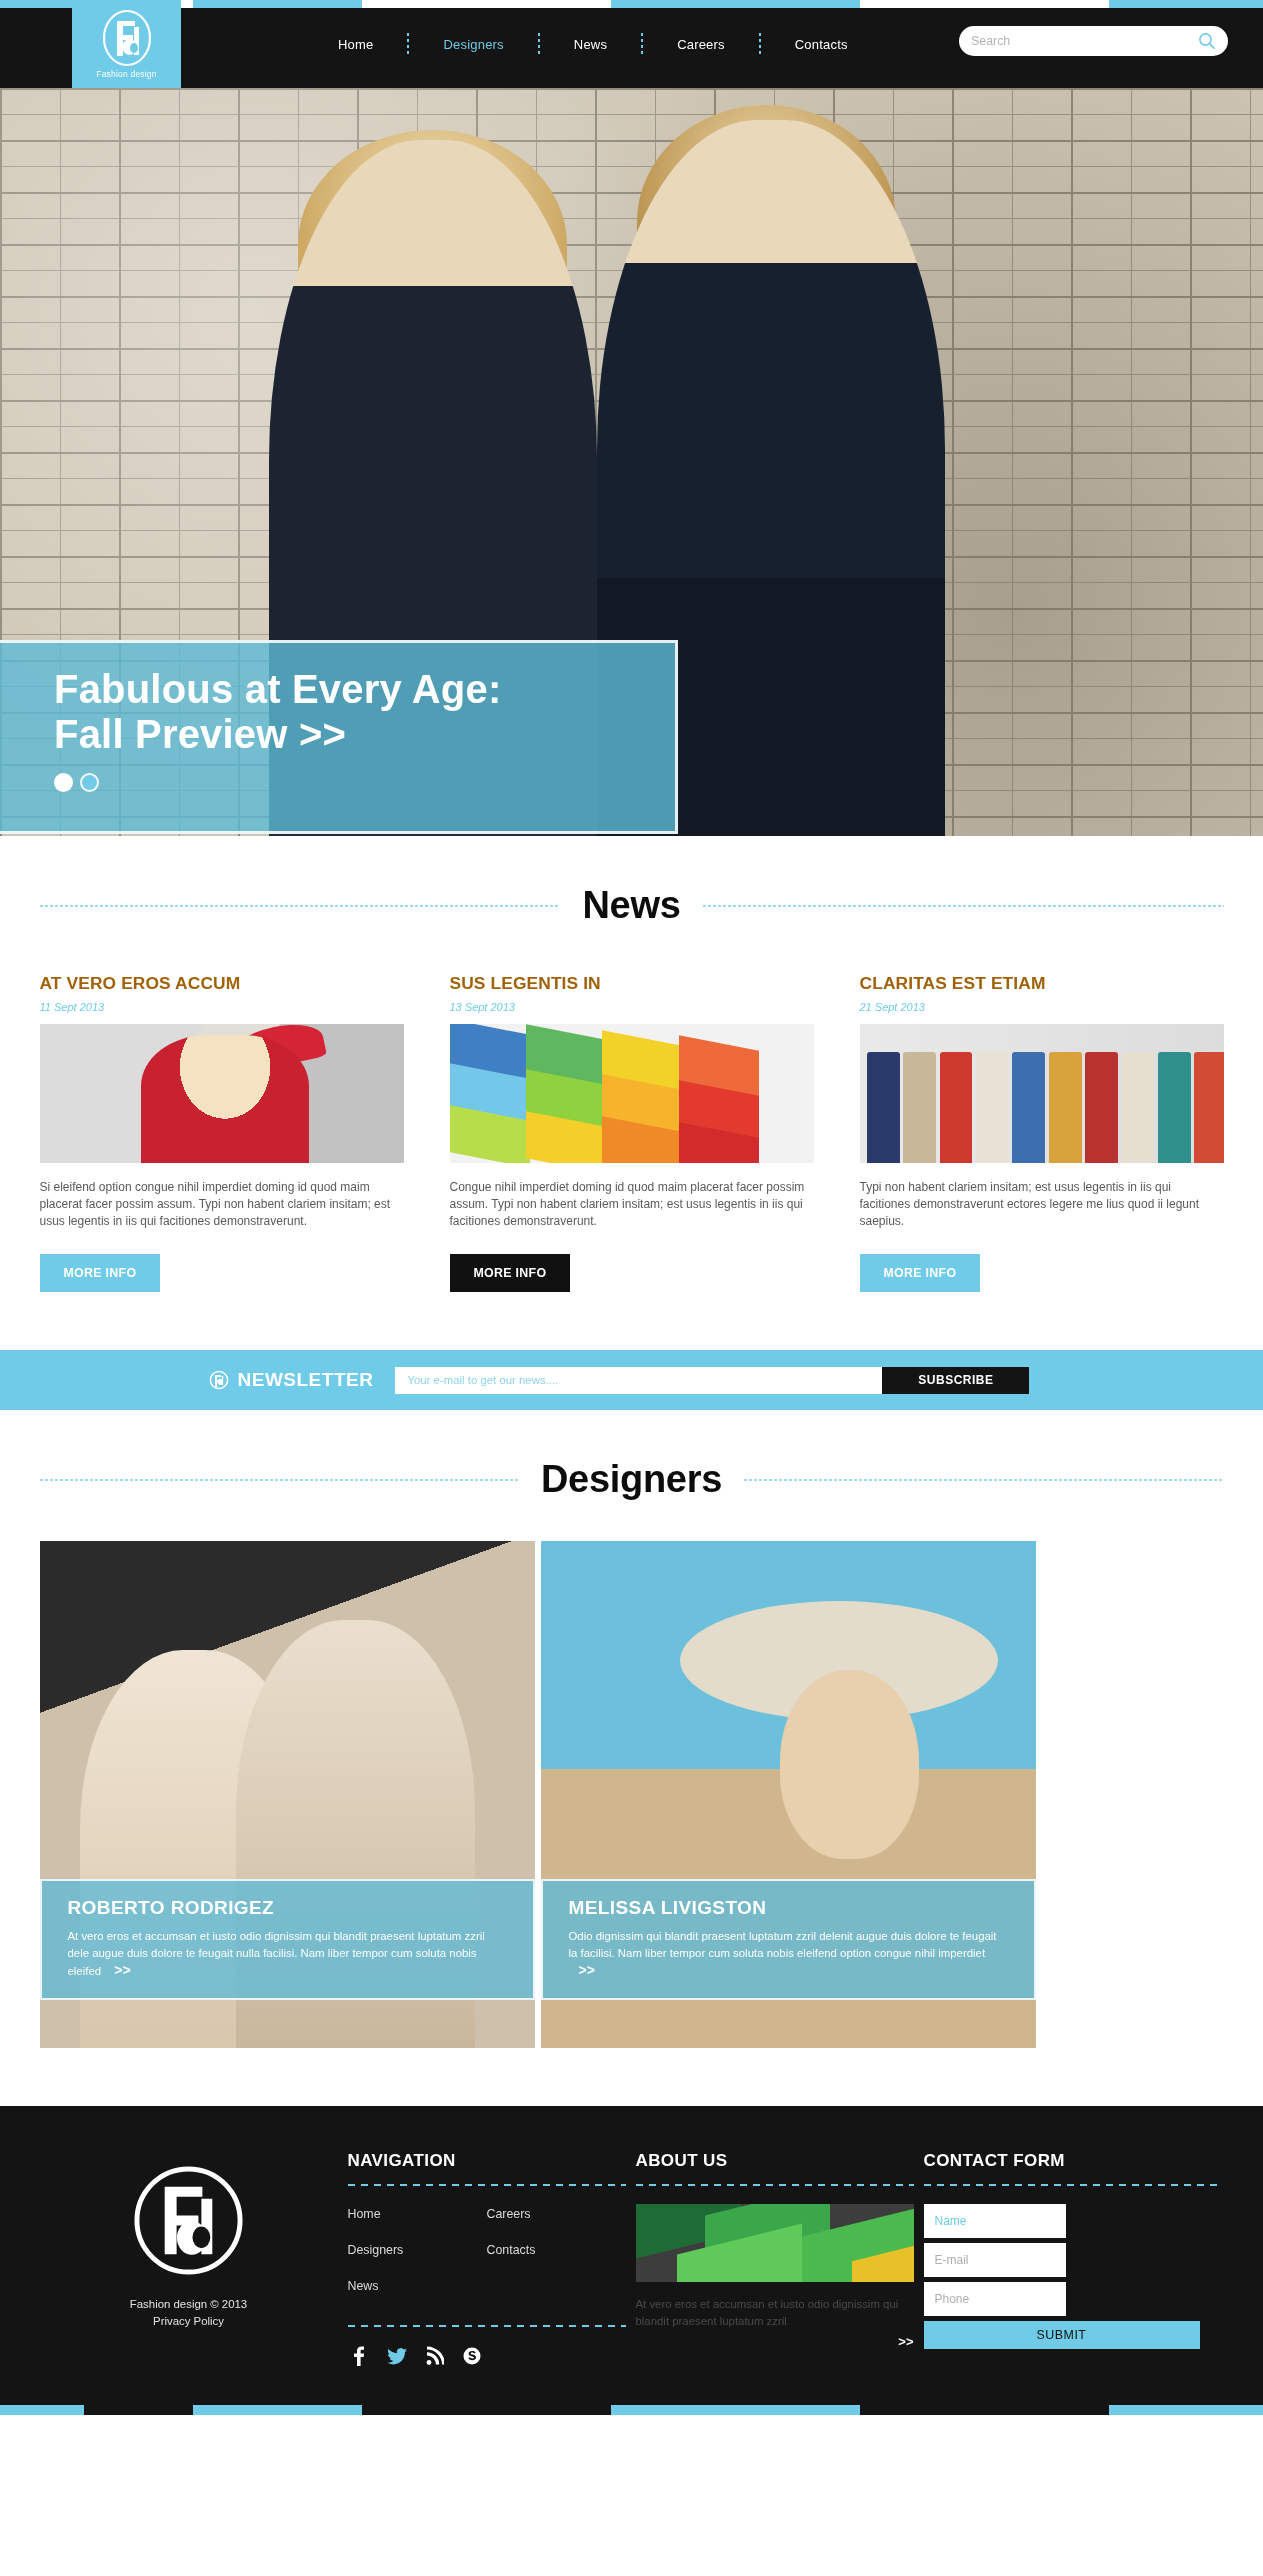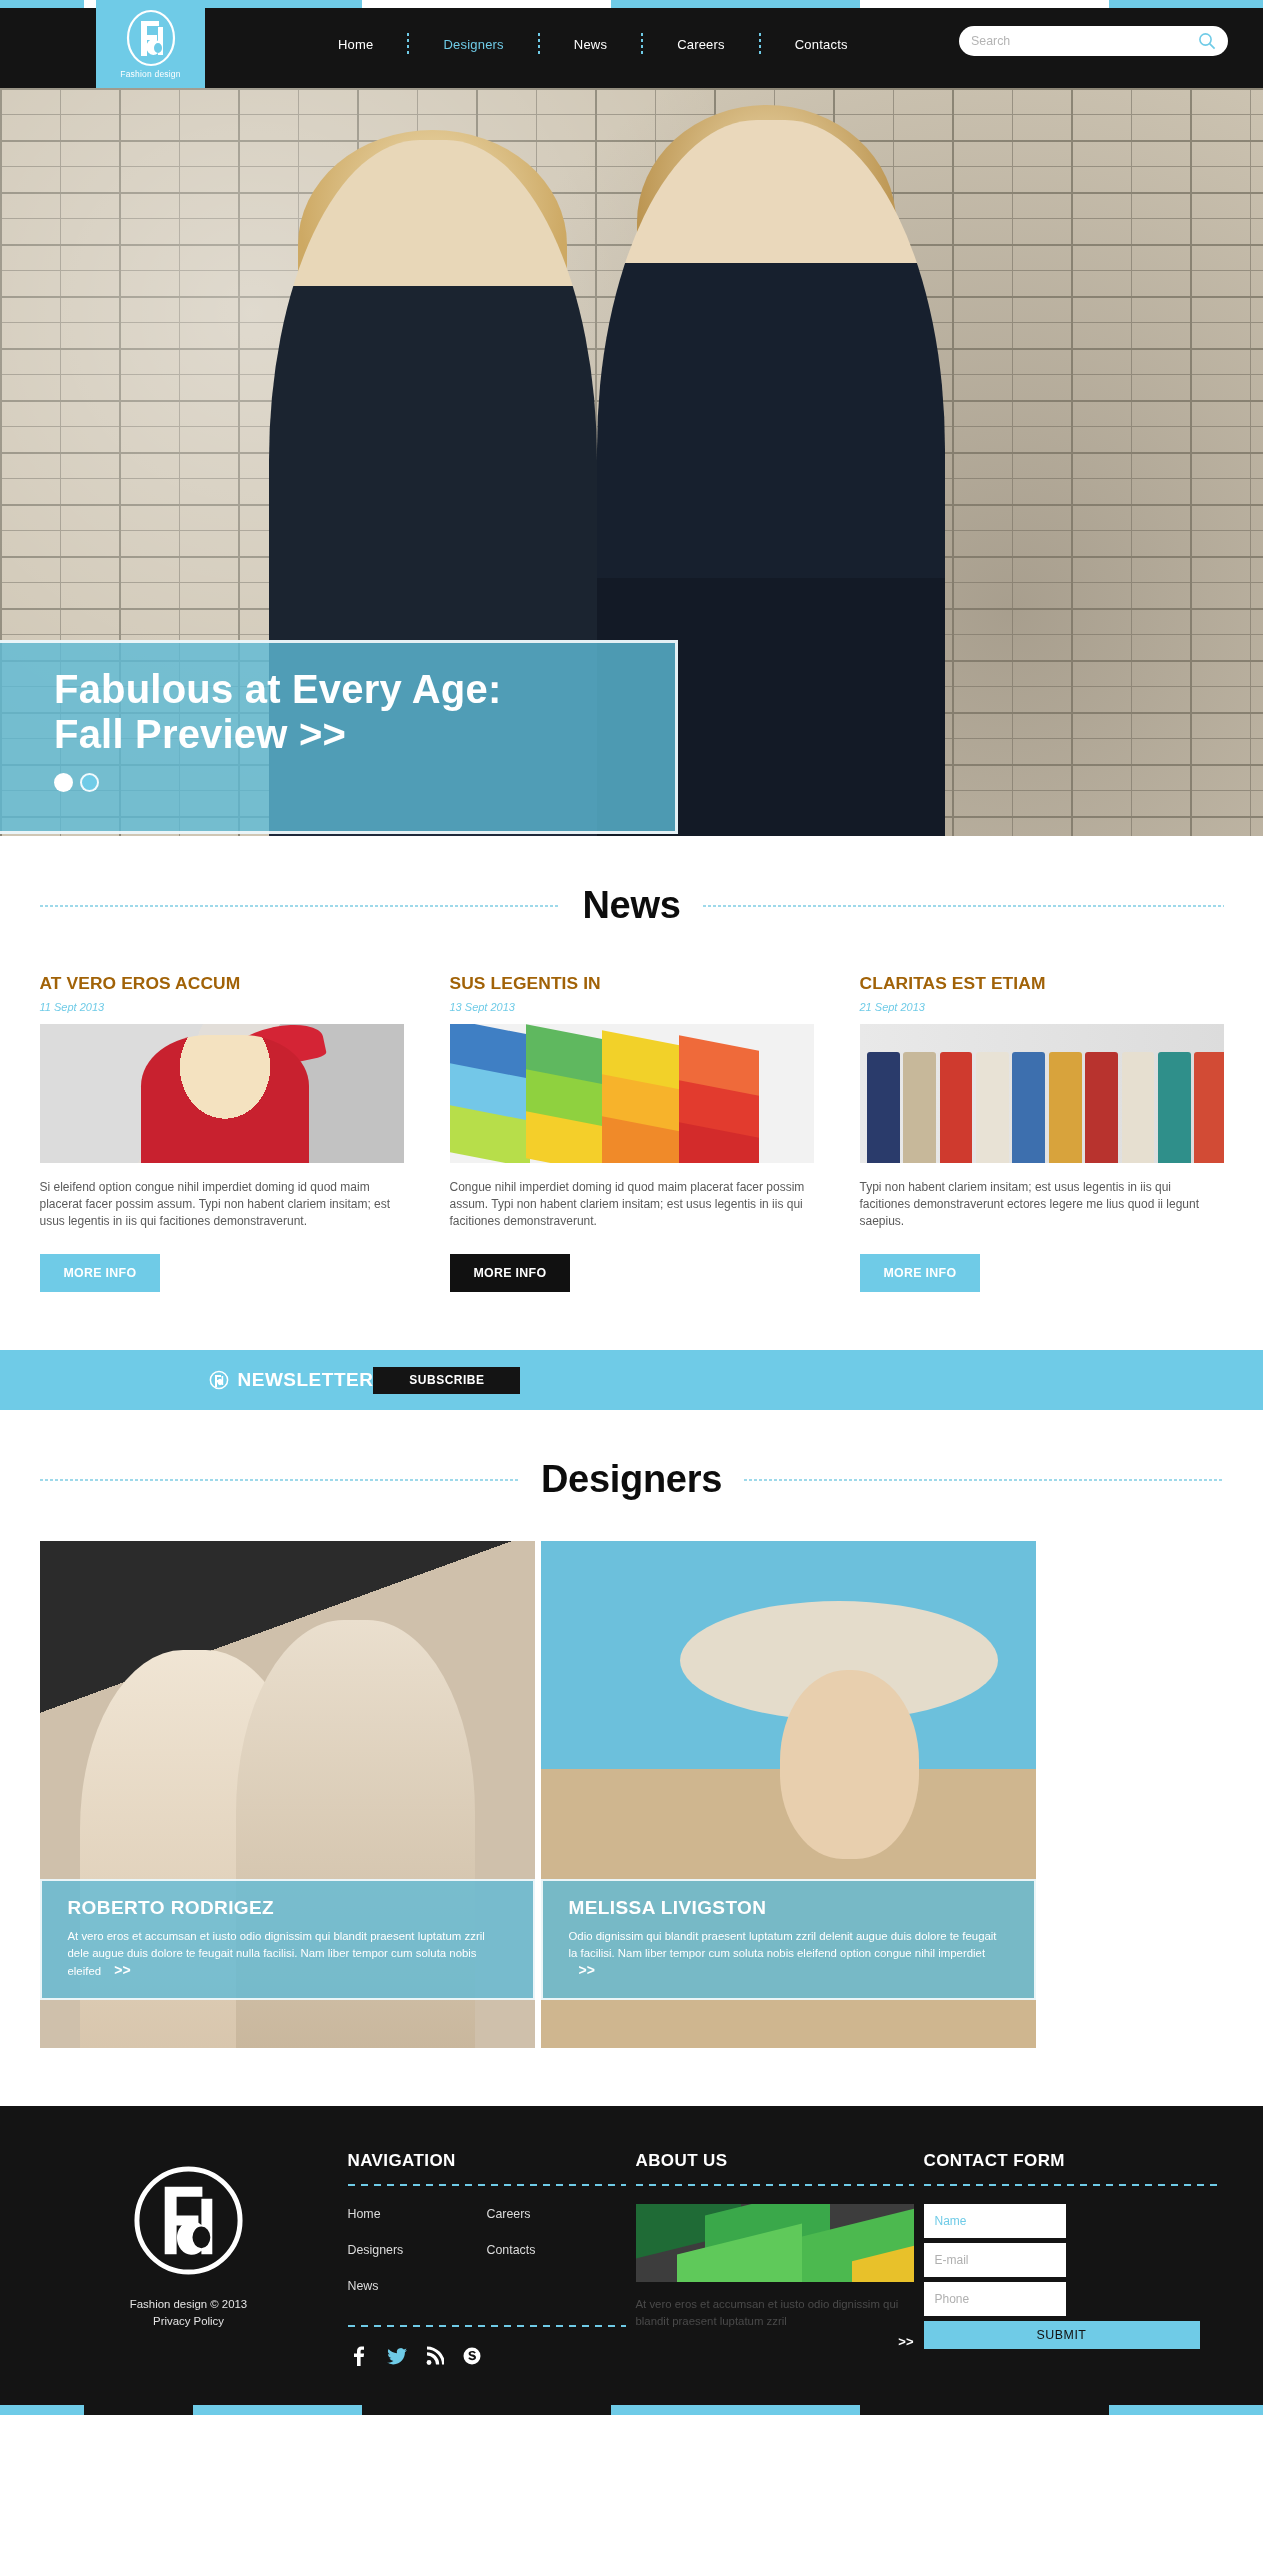--- a/index.html
+++ b/index.html
@@ -13,21 +13,21 @@
   .page { width:1263px; position:relative; }
 
   
   .header {
     height:88px; background:#141414; position:relative; z-index:20;
     display:flex; align-items:center;
   }
   .topstripe { position:absolute; top:0; left:0; width:100%; height:8px; display:flex; }
   .topstripe i { display:block; height:100%; }
   .logo-box {
-    position:absolute; left:96px; top:0; width:109px; height:88px;
+    position:absolute; left:72px; top:0; width:109px; height:88px;
     background:#6fcbe7; display:flex; flex-direction:column;
     align-items:center; justify-content:center; z-index:5;
   }
   .logo-mark { width:60px; height:58px; position:relative; }
   .logo-mark svg { display:block; }
   .logo-sub {
     font-size:8.5px; color:#ffffff; letter-spacing:0.2px; margin-top:2px;
   }
   .nav { margin-left:338px; display:flex; align-items:center; height:100%; }
   .nav a {
@@ -396,20 +396,21 @@
   <div class="newsletter">
     <div class="nl-inner">
       <span class="nl-logo">
         <svg viewBox="0 0 20 20" width="20" height="20">
           <circle cx="10" cy="10" r="8.6" fill="none" stroke="#ffffff" stroke-width="1.5"></circle>
           <path d="M6 5 h6 v2 h-4 v3 h3.4 v2 h-3.4 v5 h-2 z" fill="#ffffff"></path>
           <path d="M14.2 6 v9 h-1.6 v-.7 a2.6 3 0 1 1 0 -4.6 v-3.7 z" fill="#ffffff"></path>
         </svg>
       </span>
       <span class="nl-title">NEWSLETTER</span>
+      <input class="nl-input" type="text" placeholder="Your e-mail to get our news...." style="">
       <button class="nl-btn">SUBSCRIBE</button>
     </div>
   </div>
 
   <div class="sect-title">
     <span class="line"></span>
     <h2>Designers</h2>
     <span class="line"></span>
   </div>
 

